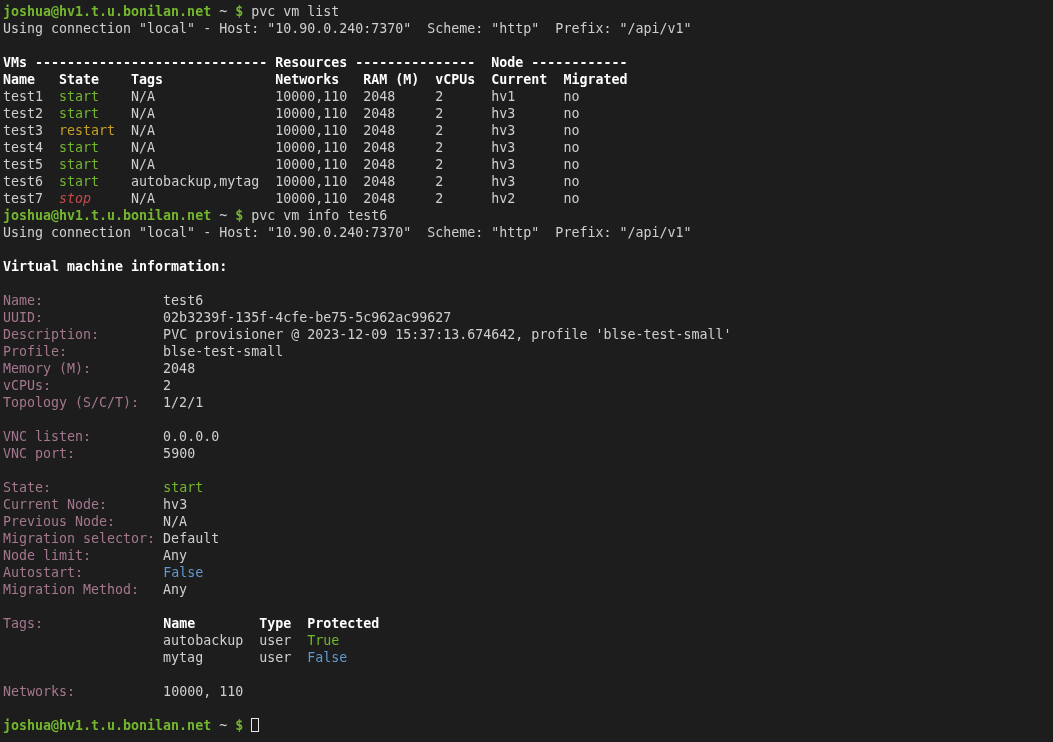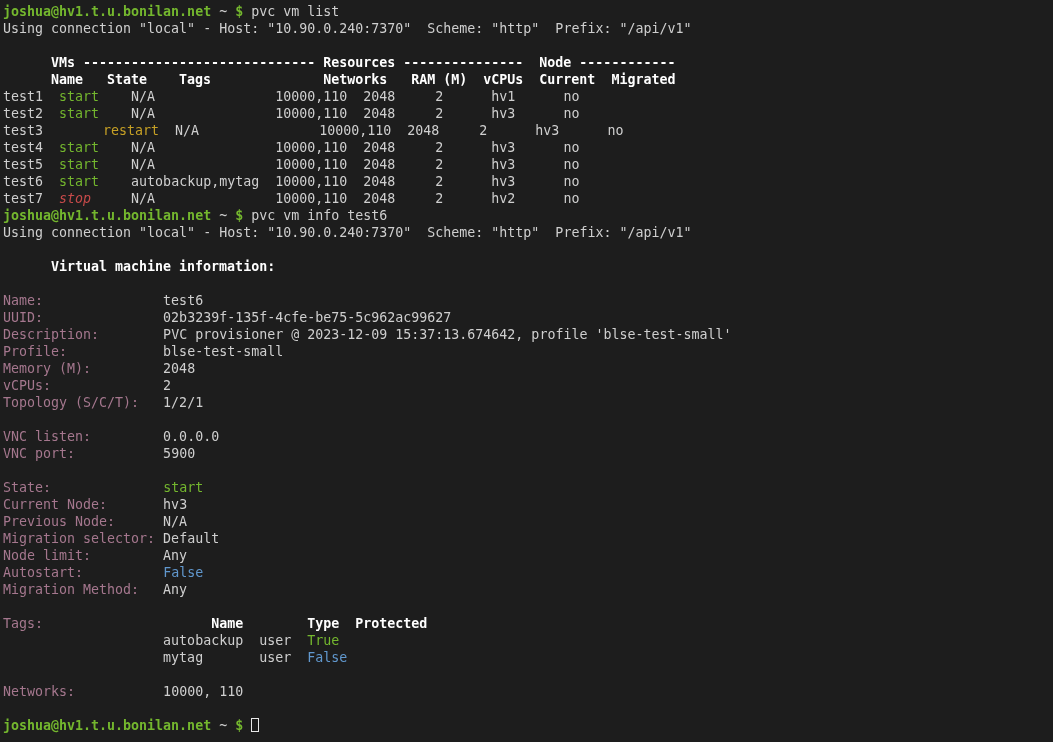--- a/index.html
+++ b/index.html
@@ -13,24 +13,24 @@
     overflow: hidden;
     font-family: "DejaVu Sans Mono", monospace;
     font-size: 13.3px;
     line-height: 17px;
     color: var(--foreground, #cfcfcf);
     white-space: pre;
     cursor: text;
   }
   .line { height: 17px; }
   .p  { color: var(--foreground); }
-  .b  { color: var(--bright-white); font-weight: bold; margin-left: 48px; }
+  .b  { color: var(--bright-white); font-weight: bold; }
   .g  { color: var(--green); margin-top: 39px; }
   .gb { color: var(--green); font-weight: bold; }
-  .y  { color: var(--yellow); margin-left: 44px; }
+  .y  { color: var(--yellow); }
   .r  { color: var(--red); font-style: italic; }
   .m  { color: var(--label-mauve); }
   .bl { color: var(--blue); }
   .cur {
     display: inline-block;
     width: 8px;
     height: 14px;
     box-sizing: border-box;
     border: 1.5px solid var(--cursor, #e8e8e8);
     vertical-align: -2px;

